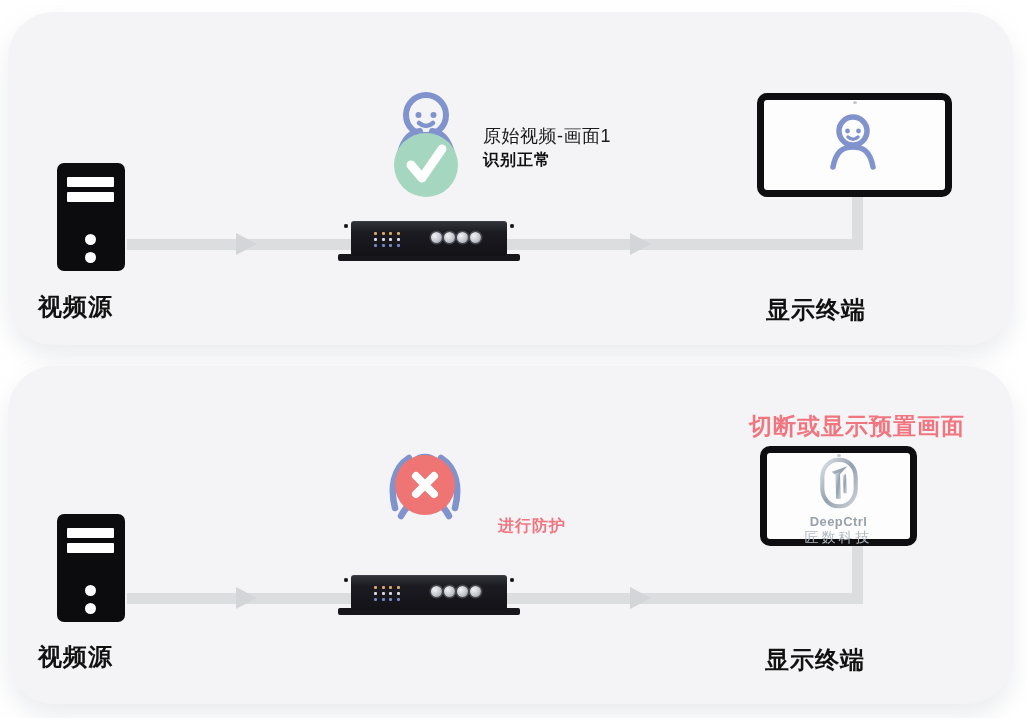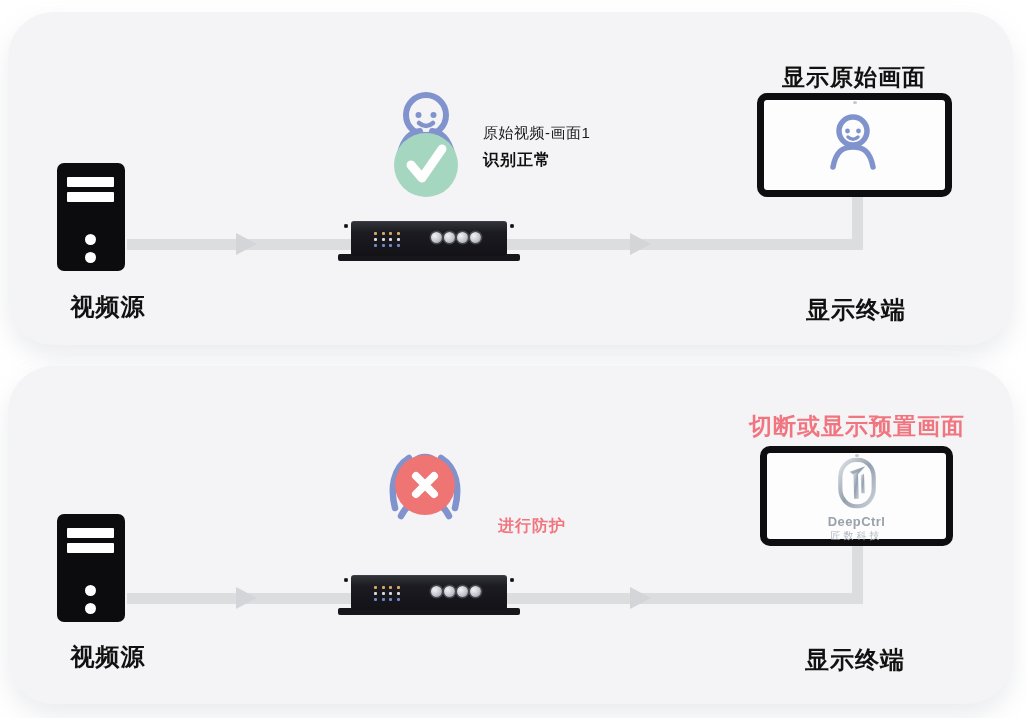--- a/index.html
+++ b/index.html
@@ -55,31 +55,31 @@
     width:11px; height:11px; border-radius:50%;
     background:radial-gradient(circle at 35% 35%, #f2f3f5, #c3c6cc 55%, #84868d 100%);
     box-shadow:0 0 0 1.5px #45464e; display:block;
   }
 
   
   .monitor { position:absolute; background:#fdfdfe; border:7px solid #0e0e10; border-radius:10px; }
   .monitor .cam { position:absolute; top:1px; left:50%; margin-left:-2px; width:4px; height:3px; border-radius:50%; background:#c4c7cd; }
 
   
-  .lbl      { position:absolute; font-weight:700; font-size:24px; color:#111; text-align:center; letter-spacing:1px; }
+  .lbl      { position:absolute; font-weight:700; font-size:24px; color:#111; letter-spacing:1px; }
   .mtitle   { position:absolute; font-weight:700; font-size:23px; color:#111; text-align:center; letter-spacing:1px; }
   .mtitle.pink { color:#f1757f; }
-  .cap1 { position:absolute; font-size:15px; color:#1a1a1a; letter-spacing:0.5px; }
+  .cap1 { position:absolute; font-size:18px; color:#1a1a1a; letter-spacing:0.5px; }
   .cap2 { position:absolute; font-size:16px; font-weight:700; color:#111; letter-spacing:1px; }
   .cap2.pink { color:#f1757f; }
 
   
   .logo-wrap { position:absolute; left:0; right:0; top:4px; text-align:center; }
   .logo-name { font-size:13px; font-weight:700; color:#99a1ab; letter-spacing:0.4px; margin-top:1px; }
-  .logo-sub  { font-size:10px; color:#b3bac3; letter-spacing:3px; }
+  .logo-sub  { font-size:14px; color:#b3bac3; letter-spacing:3px; }
 
   .icon-abs { position:absolute; }
 </style>
 </head>
 <body>
 
 <div class="stage">
 
   <section class="panel p1">
 
@@ -130,21 +130,20 @@
           <i></i>
       </div>
       <div class="knobs">
         <i></i>
           <i></i>
           <i></i>
           <i></i>
       </div>
     </div>
 
-    <div class="mtitle" style="left:736px; top:50px; width:220px;">显示原始画面</div>
 
     <div class="monitor" style="left:749px; top:81px; width:195px; height:104px;">
       <span class="cam"></span>
       <svg class="icon-abs" style="left:57px; top:10px;" width="64" height="64" viewBox="0 0 64 62">
         <circle cx="32" cy="20" r="14" fill="none" stroke="#8093cc" stroke-width="5.5"></circle>
         <circle cx="26.5" cy="20" r="2.4" fill="#8093cc"></circle>
         <circle cx="37.5" cy="20" r="2.4" fill="#8093cc"></circle>
         <path d="M27,26 Q32,30.5 37,26" fill="none" stroke="#8093cc" stroke-width="3.5" stroke-linecap="round"></path>
         <path d="M12,56 C15,40 22,36 32,36 C42,36 49,40 52,56" fill="none" stroke="#8093cc" stroke-width="5.5" stroke-linecap="round"></path>
       </svg>
@@ -202,21 +201,21 @@
       <div class="knobs">
         <i></i>
           <i></i>
           <i></i>
           <i></i>
       </div>
     </div>
 
     <div class="mtitle pink" style="left:719px; top:45px; width:260px;">切断或显示预置画面</div>
 
-    <div class="monitor" style="left:752px; top:80px; width:193px; height:100px;">
+    <div class="monitor" style="left:752px; top:80px; width:157px; height:100px;">
       <span class="cam"></span>
       <div class="logo-wrap">
         <svg width="44" height="52" viewBox="0 0 44 56">
           <defs>
             <linearGradient id="silver" x1="0" y1="0" x2="1" y2="1">
               <stop offset="0" stop-color="#dfe3e8"></stop>
               <stop offset="0.5" stop-color="#93a0ae"></stop>
               <stop offset="1" stop-color="#ccd3da"></stop>
             </linearGradient>
           </defs>

